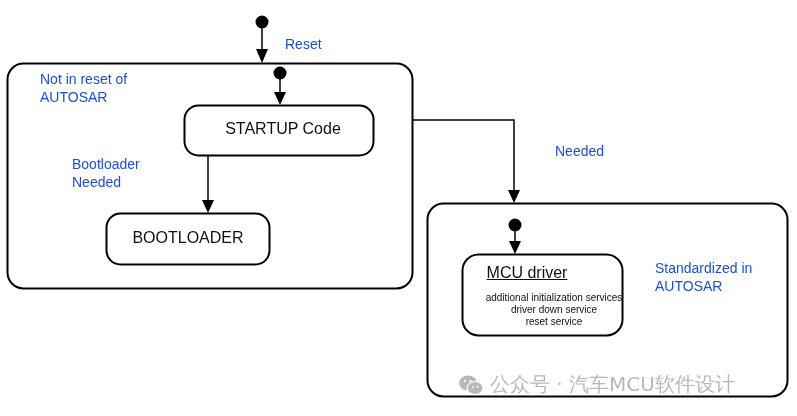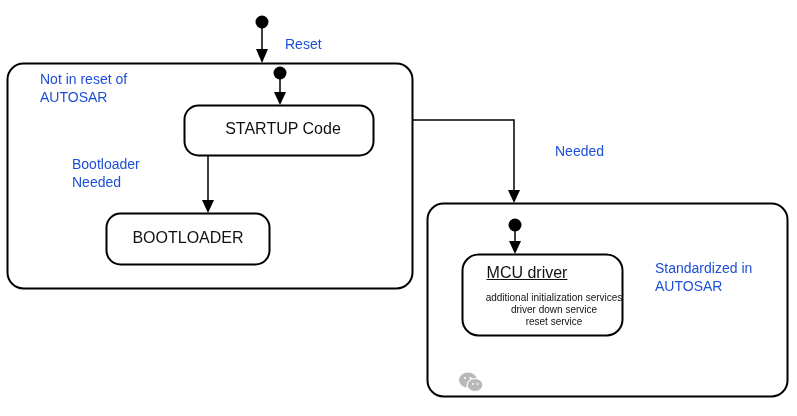--- a/index.html
+++ b/index.html
@@ -87,13 +87,14 @@
 
 <div class="watermark">
   <svg class="wm-icon" viewBox="0 0 26 22">
     <ellipse cx="10" cy="9" rx="9" ry="7.5" fill="#b8b8b8"></ellipse>
     <ellipse cx="17" cy="14" rx="8" ry="6.5" fill="#b8b8b8" stroke="#fff" stroke-width="1.2"></ellipse>
     <circle cx="7" cy="7" r="1.1" fill="#fff"></circle>
     <circle cx="12.5" cy="7" r="1.1" fill="#fff"></circle>
     <circle cx="15" cy="13" r="0.9" fill="#fff"></circle>
     <circle cx="19.5" cy="13" r="0.9" fill="#fff"></circle>
   </svg>
+  <span>公众号 · 汽车MCU软件设计</span>
 </div>
 
 </body></html>

